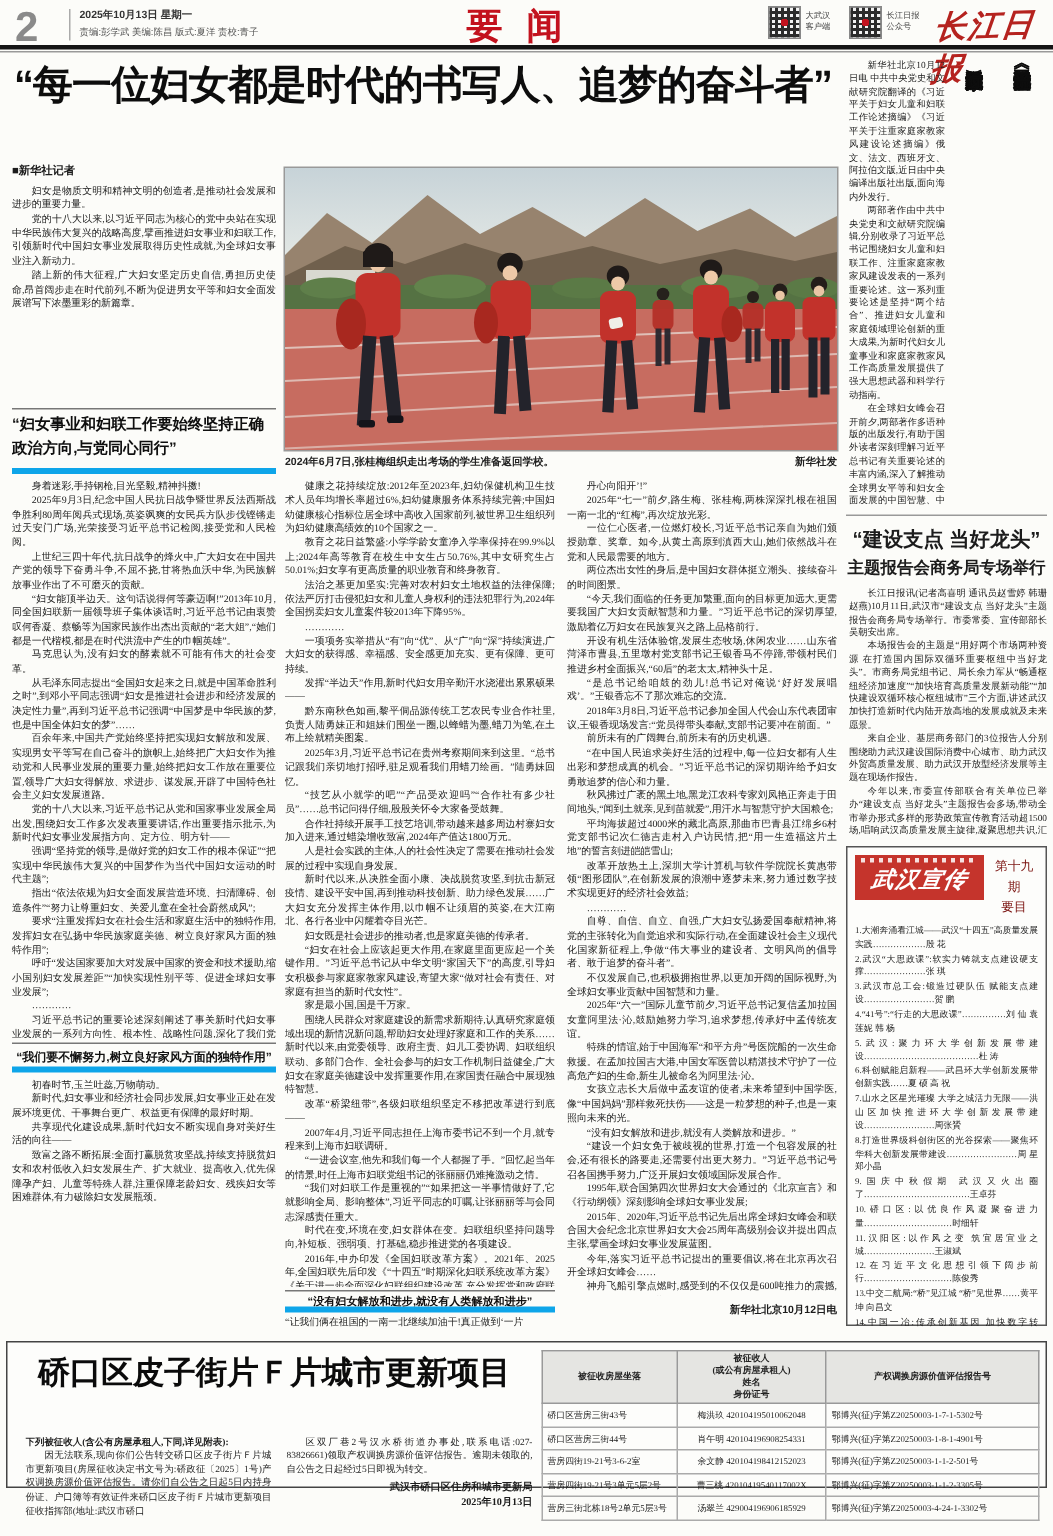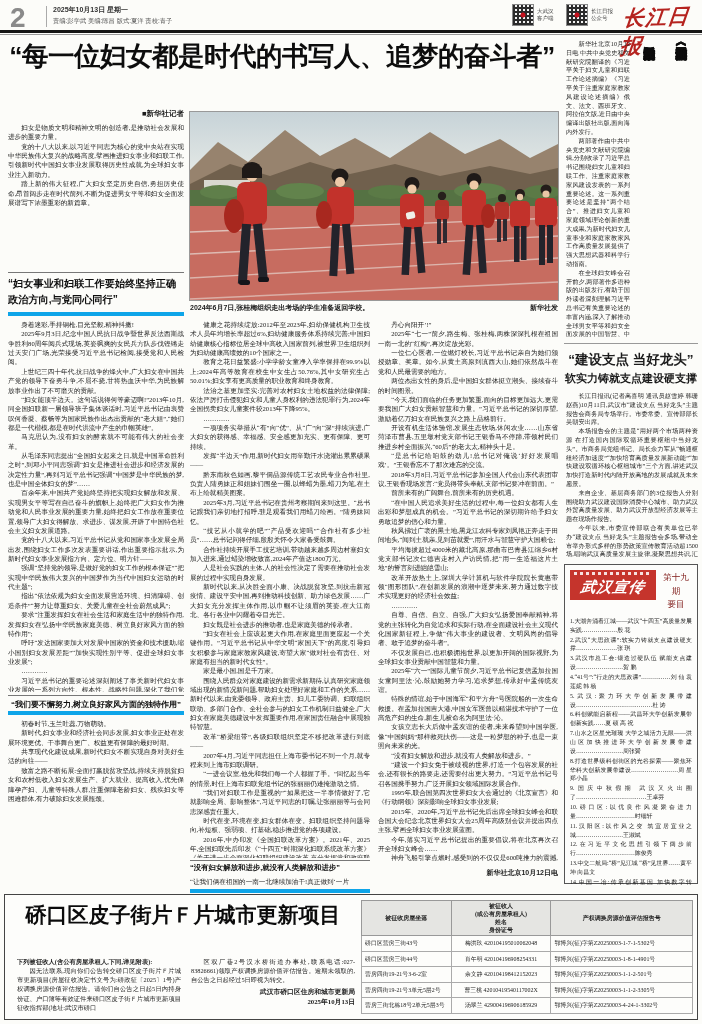--- a/index.html
+++ b/index.html
@@ -25,32 +25,32 @@
   .hdr-rule { left:0; top:30px; width:702px; height:5px; border-top:3px solid #151515; border-bottom:1px solid #9a9a9a; }
 
   
   .lead-h { left:4px; top:38px; width:556px; text-align:center; font-family:"Liberation Sans",sans-serif; font-weight:900; font-size:26.5px; color:#0d0d0d; letter-spacing:-0.5px; }
   .lead-sub { left:6px; top:78px; width:552px; text-align:center; font-family:"Liberation Sans",sans-serif; font-weight:700; font-size:14.5px; color:#111; }
 
   
   .btxt { font-size:6.6px; line-height:1.42; text-align:justify; color:#1b1b1b; overflow:hidden; }
   .btxt p { text-indent:2em; }
 
-  .byline { left:8px; top:109px; width:176px; text-align:right; font-family:"Liberation Sans",sans-serif; font-weight:700; font-size:7.5px; }
+  .byline { left:8px; top:109px; width:176px; text-align:left; font-family:"Liberation Sans",sans-serif; font-weight:700; font-size:7.5px; }
   .c1top { left:8px; top:123px; width:176px; height:147px; }
   .xhead { font-family:"Liberation Sans",sans-serif; font-weight:900; color:#0f0f0f; border-top:1px solid #777; border-bottom:4px solid #0ea5e9; overflow:hidden; }
   .xh1 { left:8px; top:272px; width:176px; height:44px; font-size:10.2px; line-height:1.6; padding-top:3px; }
   .c1mid { left:8px; top:320px; width:176px; height:372px; }
   .xh2 { left:8px; top:695px; width:176px; height:20px; font-size:8px; text-align:center; line-height:18px; }
   .c1bot { left:8px; top:719px; width:176px; height:170px; }
 
   .photo { left:190px; top:112px; width:368px; height:188px; background:#cfd8da; outline:1px solid #999; }
   .capline { left:190px; top:303px; width:368px; display:flex; justify-content:space-between; font-family:"Liberation Sans",sans-serif; font-weight:700; font-size:7px; color:#222; }
   .c2 { left:190px; top:320px; width:180px; height:538px; }
-  .xh3 { left:190px; top:860px; width:180px; height:33px; font-size:7.4px; text-align:left; line-height:13px; }
+  .xh3 { left:190px; top:860px; width:180px; height:15px; font-size:7.4px; text-align:center; line-height:13px; }
   .c2tail { left:190px; top:877px; width:180px; height:13px; }
   .c3 { left:378px; top:320px; width:180px; height:544px; }
   .signoff { left:378px; top:868px; width:180px; text-align:right; font-weight:700; font-size:7px; font-family:"Liberation Sans",sans-serif; background:#fcfcf9; }
 
   
   .rt-body { left:566px; top:40px; width:64px; height:298px; font-size:6.2px; }
   .rt-vhead { left:632px; top:38px; width:66px; height:302px; writing-mode:vertical-rl; text-orientation:upright; white-space:pre-line; font-family:"Liberation Sans",sans-serif; font-weight:900; font-size:11.8px; line-height:32px; color:#0d0d0d; overflow:hidden; }
   .r-div { left:564px; top:343px; width:134px; height:1px; background:#999; }
   .bj-h1 { left:562px; top:351px; width:138px; text-align:center; font-family:"Liberation Sans",sans-serif; font-weight:900; font-size:13.5px; }
   .bj-h2 { left:562px; top:371px; width:138px; text-align:center; font-family:"Liberation Sans",sans-serif; font-weight:900; font-size:11px; }
@@ -59,21 +59,21 @@
   .journal { left:564px; top:564px; width:134px; height:320px; border:1px solid #555; background:#fdfdfb; padding:5px 5px 3px; }
   .j-head { display:flex; gap:4px; align-items:stretch; }
   .j-mast { width:86px; height:30px; background:#c5342c; position:relative; display:flex; align-items:flex-end; justify-content:center; }
   .j-strip { position:absolute; top:2px; left:4px; right:4px; height:3px; background:repeating-linear-gradient(90deg, rgba(255,255,255,.85) 0 3px, transparent 3px 6px); }
   .j-script { color:#fff; font-weight:900; font-style:italic; font-size:15px; transform:skewX(-10deg); line-height:26px; letter-spacing:1px; }
   .j-issue { flex:1; text-align:center; font-family:"Liberation Sans",sans-serif; font-weight:400; font-size:8.5px; color:#7c1512; line-height:1.6; padding-top:1px; white-space:pre-line; }
   .j-toc { margin-top:5px; height:268px; overflow:hidden; font-size:5.9px; line-height:1.5; color:#222; text-align:justify; }
   .j-toc p { margin-bottom:1px; }
 
   
-  .bottom-box { left:4px; top:894px; width:694px; height:126px; border:1px solid #444; background:#fdfdfb; }
+  .bottom-box { left:4px; top:894px; width:694px; height:98px; border:1px solid #444; background:#fdfdfb; }
   .ann-t1 { position:absolute; left:6px; top:6px; width:344px; text-align:center; font-family:"Liberation Sans",sans-serif; font-weight:900; font-size:21px; color:#0b0b0b; }
   .ann-t2 { position:absolute; left:6px; top:32px; width:344px; text-align:center; font-family:"Liberation Sans",sans-serif; font-weight:900; font-size:21px; color:#0b0b0b; }
   .ann-cols { position:absolute; left:12px; top:62px; width:338px; height:58px; display:flex; gap:10px; }
   .ann-col { width:164px; font-size:6.3px; line-height:1.45; text-align:justify; overflow:hidden; }
   .ann-col p { text-indent:2em; }
   .ann-intro { font-weight:700; text-indent:0 !important; }
   .ann-sig { text-align:right; font-weight:700; text-indent:0 !important; font-size:6.8px; margin-top:3px; }
   .ann-date { text-align:right; font-weight:700; text-indent:0 !important; font-size:6.8px; }
   .btable { position:absolute; left:356px; top:5px; width:332px; height:114px; border-collapse:collapse; font-size:5.9px; color:#222; }
   .btable th { background:#e5e5e2; border:1px solid #999; font-weight:700; white-space:pre-line; padding:1px 2px; font-size:6px; line-height:1.35; }
@@ -82,20 +82,21 @@
 </style>
 </head>
 <body>
 
 <div class="page">
 
   <div class="abs pagenum">2</div>
   <div class="abs hdr-div"></div>
   <div class="abs dateline">2025年10月13日 星期一</div>
   <div class="abs staffline">责编:彭学武 美编:陈昌 版式:夏洋 责校:青子</div>
+  <div class="abs section-title">要闻</div>
   <div class="abs qr-group" style="left:512px">
     <div class="qr"></div>
     <div class="qr-label">大武汉
 客户端</div>
   </div>
   <div class="abs qr-group" style="left:566px">
     <div class="qr"></div>
     <div class="qr-label">长江日报
 公众号</div>
   </div>
@@ -286,21 +287,21 @@
   <div class="abs btxt rt-body">
       <p>新华社北京10月12日电 中共中央党史和文献研究院翻译的《习近平关于妇女儿童和妇联工作论述摘编》《习近平关于注重家庭家教家风建设论述摘编》俄文、法文、西班牙文、阿拉伯文版,近日由中央编译出版社出版,面向海内外发行。</p>
       <p>两部著作由中共中央党史和文献研究院编辑,分别收录了习近平总书记围绕妇女儿童和妇联工作、注重家庭家教家风建设发表的一系列重要论述。这一系列重要论述是坚持“两个结合”、推进妇女儿童和家庭领域理论创新的重大成果,为新时代妇女儿童事业和家庭家教家风工作高质量发展提供了强大思想武器和科学行动指南。</p>
       <p>在全球妇女峰会召开前夕,两部著作多语种版的出版发行,有助于国外读者深刻理解习近平总书记有关重要论述的丰富内涵,深入了解推动全球男女平等和妇女全面发展的中国智慧、中国主张、中国方案,对于进一步增强国际社会加强全球妇女事业合作、携手共建人类命运共同体的共同认识,具有重要意义。</p>
     </div>
   <div class="abs rt-vhead">《习近平关于妇女儿童和妇联工作论述摘编》《习近平
 关于注重家庭家教家风建设论述摘编》多语种版出版发行</div>
   <div class="abs r-div"></div>
 
   <div class="abs bj-h1">“建设支点 当好龙头”</div>
-  <div class="abs bj-h2">软实力铸就支点建设硬支撑</div>
+  <div class="abs bj-h2">主题报告会商务局专场举行</div>
   <div class="abs btxt bj-body">
       <p>长江日报讯(记者高喜明 通讯员赵雪婷 韩珊 赵燕)10月11日,武汉市“建设支点 当好龙头”主题报告会商务局专场举行。市委常委、宣传部部长吴朝安出席。</p>
       <p>本场报告会的主题是“用好两个市场两种资源 在打造国内国际双循环重要枢纽中当好龙头”。市商务局党组书记、局长余力军从“畅通枢纽经济加速度”“加快培育高质量发展新动能”“加快建设双循环核心枢纽城市”三个方面,讲述武汉加快打造新时代内陆开放高地的发展成就及未来愿景。</p>
       <p>来自企业、基层商务部门的3位报告人分别围绕助力武汉建设国际消费中心城市、助力武汉外贸高质量发展、助力武汉开放型经济发展等主题在现场作报告。</p>
       <p>今年以来,市委宣传部联合有关单位已举办“建设支点 当好龙头”主题报告会多场,带动全市举办形式多样的形势政策宣传教育活动超1500场,唱响武汉高质量发展主旋律,凝聚思想共识,汇聚强大正能量。</p>
     </div>
 
   <div class="abs journal">
     <div class="j-head">
       <div class="j-mast">

